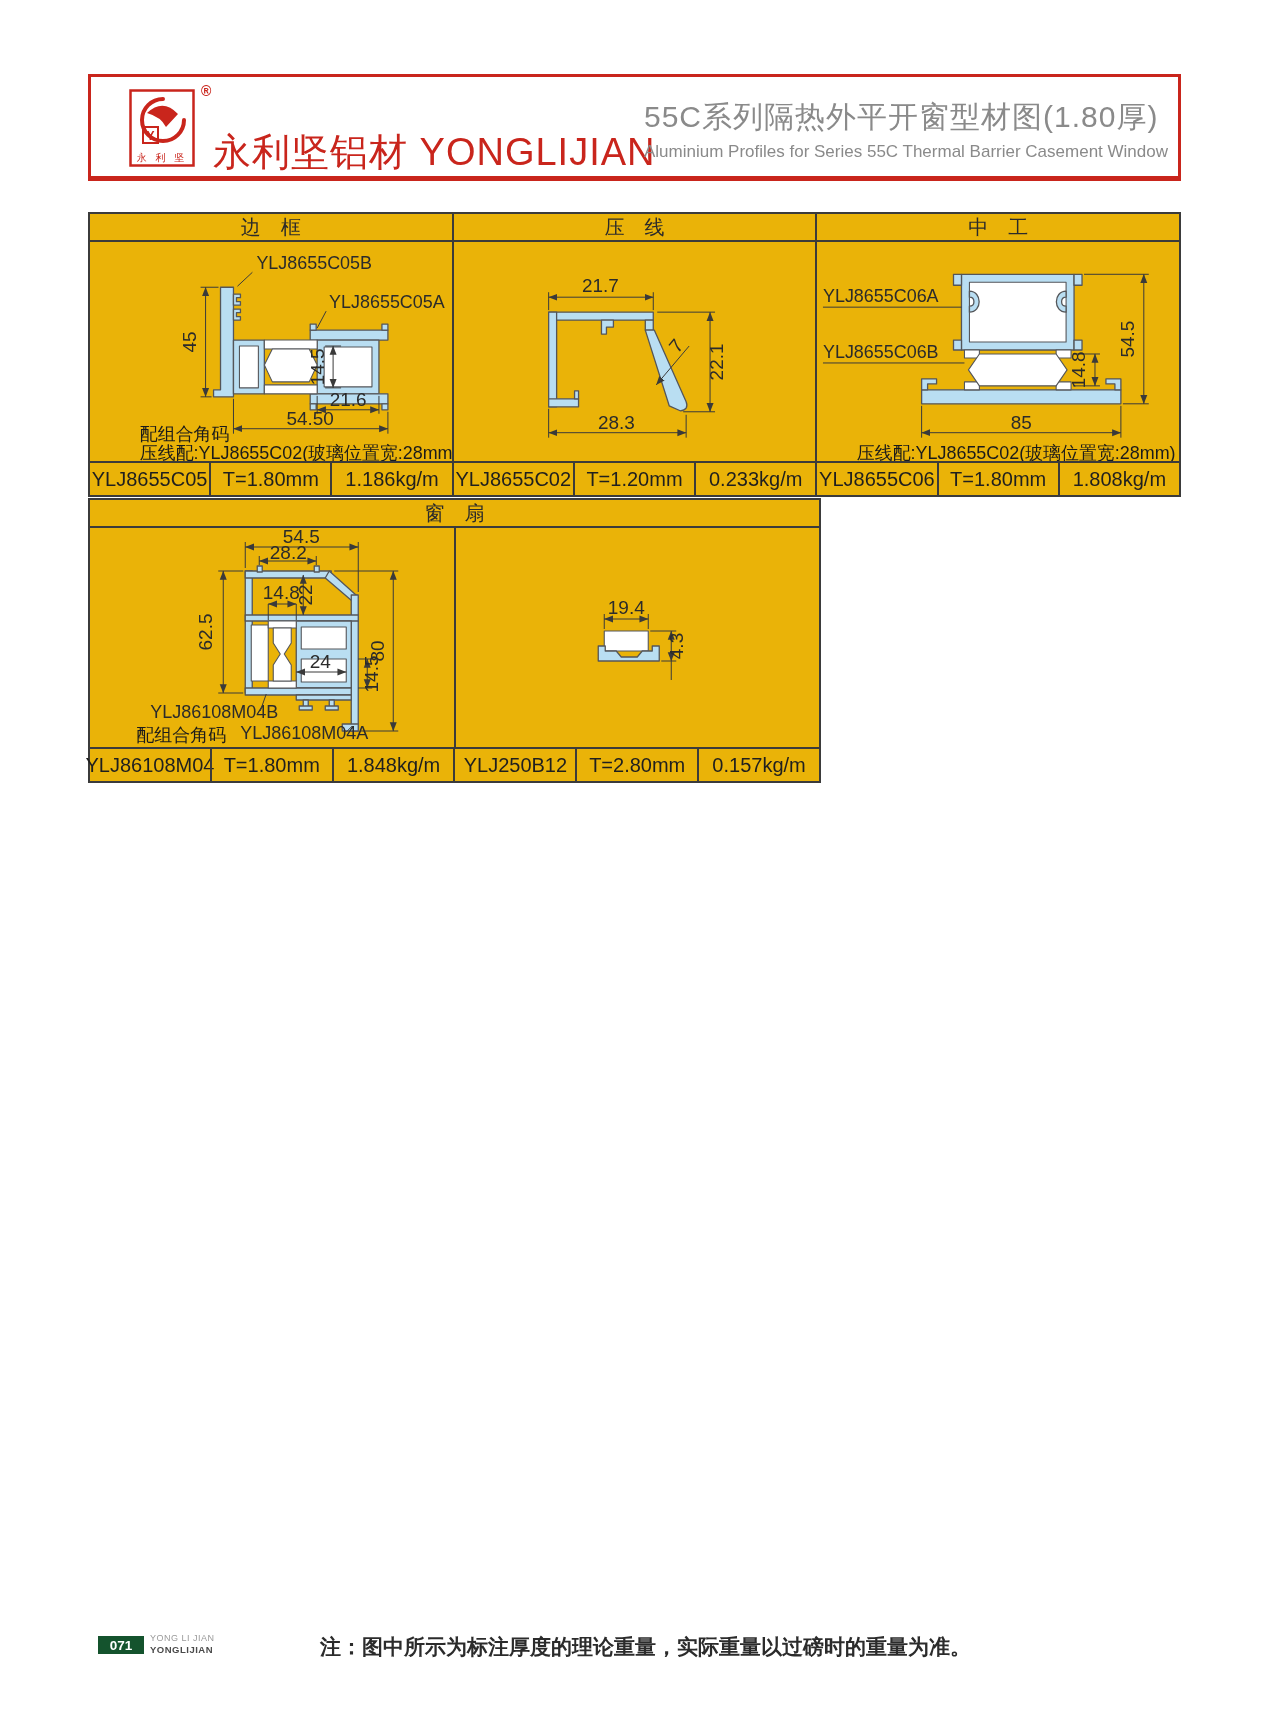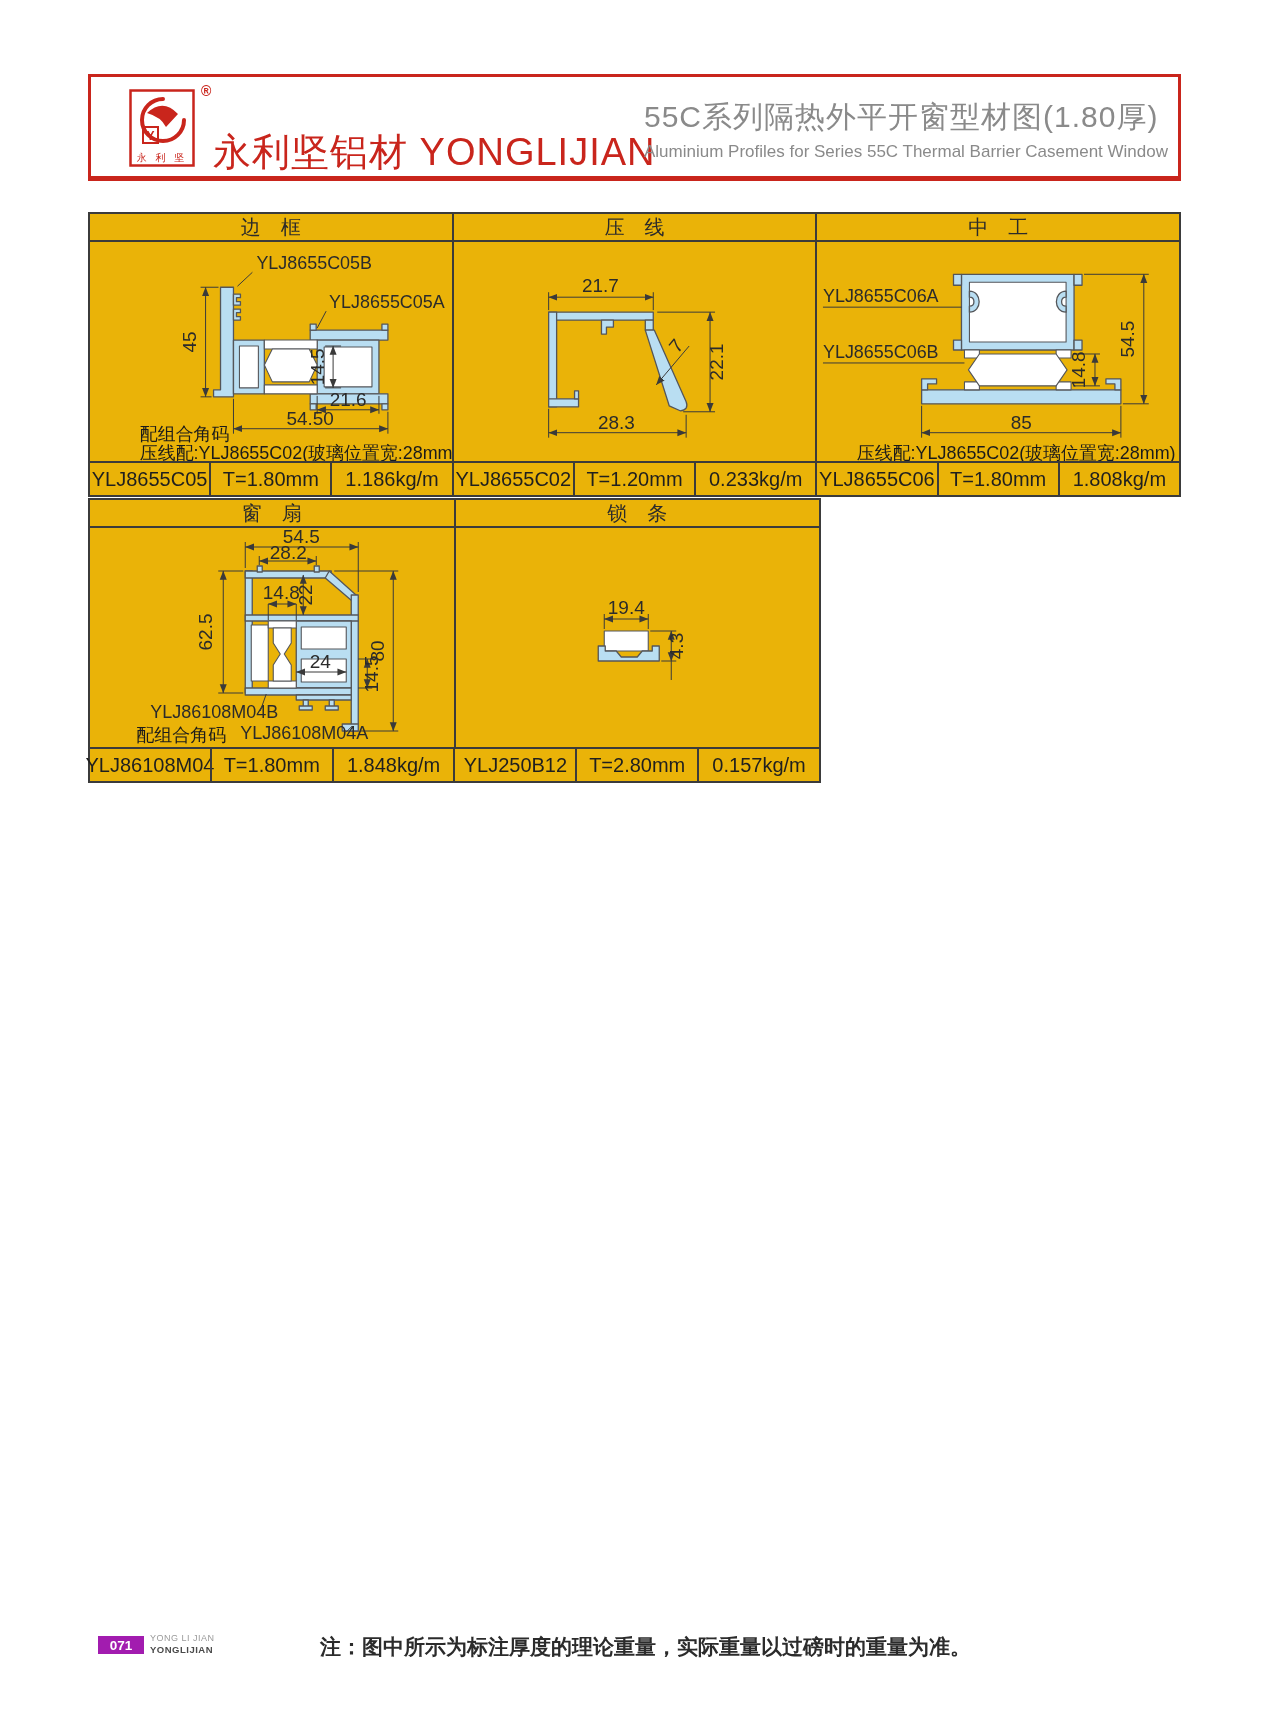--- a/index.html
+++ b/index.html
@@ -30,21 +30,21 @@
       font-size:20px;color:#1f1f1f;white-space:nowrap;}
   
   svg text{font-family:"Liberation Sans",sans-serif;}
   .al{fill:#b9def2;stroke:#54565a;stroke-width:1.3;stroke-linejoin:round;}
   .wt{fill:#ffffff;stroke:#54565a;stroke-width:1.1;stroke-linejoin:round;}
   .dl{stroke:#3a3a3a;stroke-width:1;fill:none;}
   .dt{font-size:19px;fill:#2b2b2b;text-anchor:middle;}
   .lb{font-size:18px;fill:#2b2b2b;}
   .nt{font-size:18px;fill:#1b1b1b;}
   
-  .badge{position:absolute;left:98px;top:1636px;width:46px;height:18px;background:#a21caf;
+  .badge{position:absolute;left:98px;top:1636px;width:46px;height:18px;background:#14532d;
          color:#fff;font-weight:bold;font-size:13.5px;display:flex;align-items:center;
          justify-content:center;}
   .fbrand{position:absolute;left:150px;top:1633px;}
   .fb1{font-size:9px;color:#9a9a9a;letter-spacing:.5px;}
   .fb2{font-size:9.5px;color:#4a4a4a;font-weight:bold;letter-spacing:.5px;margin-top:1px;}
   .fnote{position:absolute;left:320px;top:1633px;font-size:21px;font-weight:bold;color:#2b2b2b;}
 </style>
 </head>
 <body>
 
@@ -207,21 +207,20 @@
       <div class="cell sp">0.233kg/m</div>
       <div class="cell sp">YLJ8655C06</div>
       <div class="cell sp">T=1.80mm</div>
       <div class="cell sp">1.808kg/m</div>
     </div>
   </div>
 
   <div id="table2" class="tbl">
     <div class="row">
       <div class="cell hd">窗　扇</div>
-      <div class="cell hd">锁　条</div>
     </div>
 
     <div class="row">
 
       <div class="cell draw">
         <svg width="100%" height="219" viewBox="0 0 363 219">
           <rect class="al" x="155" y="43" width="7" height="122"></rect>
           <rect class="al" x="155" y="43" width="86" height="7"></rect>
           <path class="al" d="M239,43 l29,26 -5,5 -28,-24 z"></path>
           <rect class="al" x="261" y="67" width="7" height="136"></rect>

